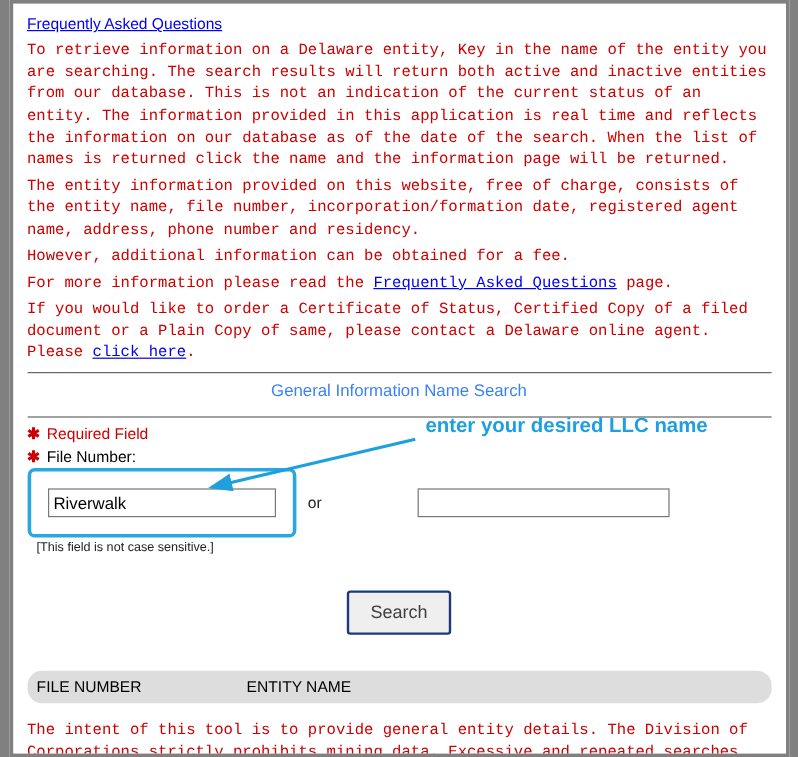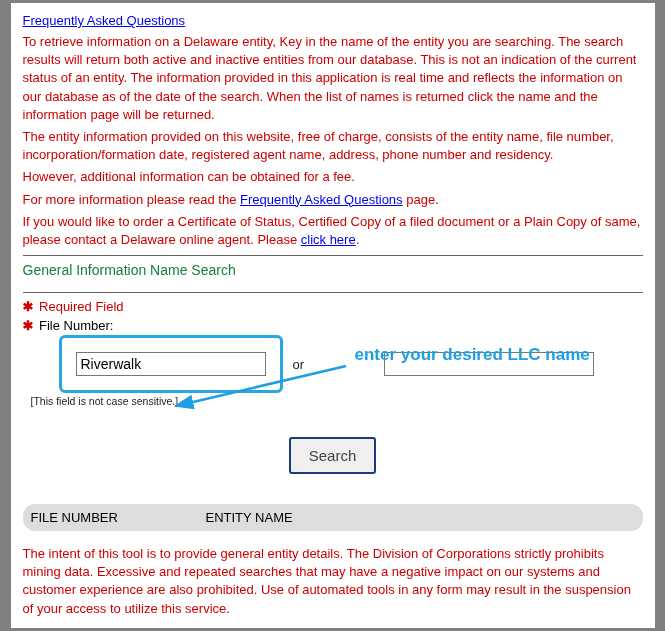--- a/index.html
+++ b/index.html
@@ -23,52 +23,53 @@
     .faq-link {
       color: #0000EE;
       text-decoration: underline;
       font-size: 13px;
     }
     .red-text {
       color: #CC0000;
       font-size: 13px;
       line-height: 1.4;
       margin: 4px 0;
+      font-family: Liberation Mono, monospace;
     }
     .red-text a {
       color: #0000EE;
       text-decoration: underline;
     }
     hr.sep {
       border: none;
       border-top: 1px solid #666;
       margin: 6px 0 2px 0;
     }
     .search-title {
+      text-align: center;
       font-size: 14px;
       padding: 4px 0 8px 0;
-      color: #15803d;
+      color: #3b82f6;
     }
     .asterisk {
       color: #CC0000;
       font-weight: bold;
       margin-right: 2px;
     }
     .req-row { font-size: 13px; color: #CC0000; margin: 6px 0 2px 0; }
     .labels-row { display: flex; margin-top: 4px; }
     .entity-label { width: 320px; font-size: 13px; }
     .filenum-label { font-size: 13px; }
     .inputs-row { display: flex; align-items: center; margin-top: 2px; }
     .entity-input-wrap {
       border: 3px solid #28A7E0;
       border-radius: 6px;
       padding: 14px;
       display: inline-block;
       position: relative;
-      margin-left: 36px;
     }
     .entity-input {
       width: 190px;
       height: 24px;
       font-size: 14px;
       padding: 2px 4px;
       border: 1px solid #777;
     }
     .or-text {
       margin: 0 10px;

